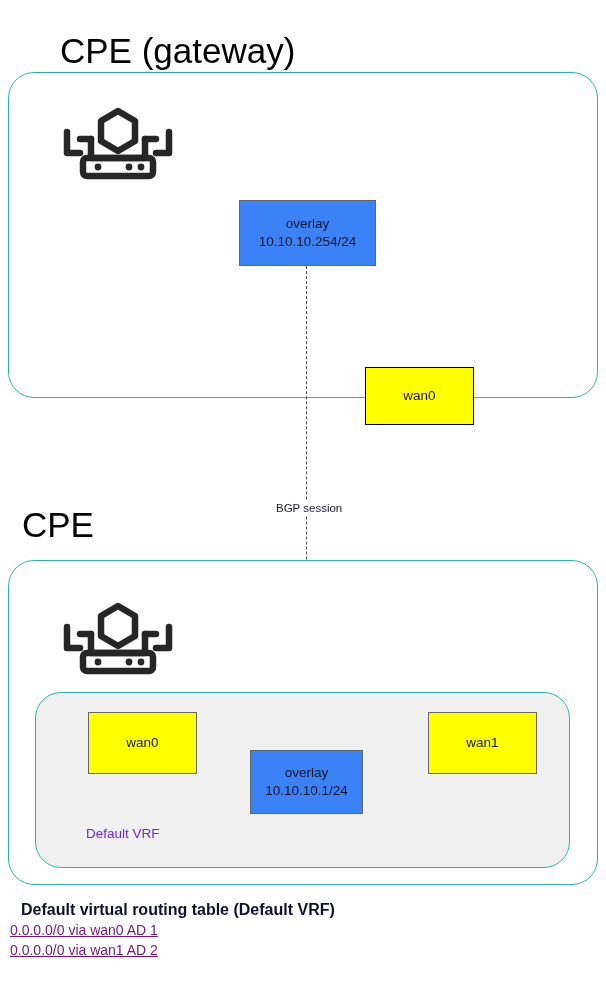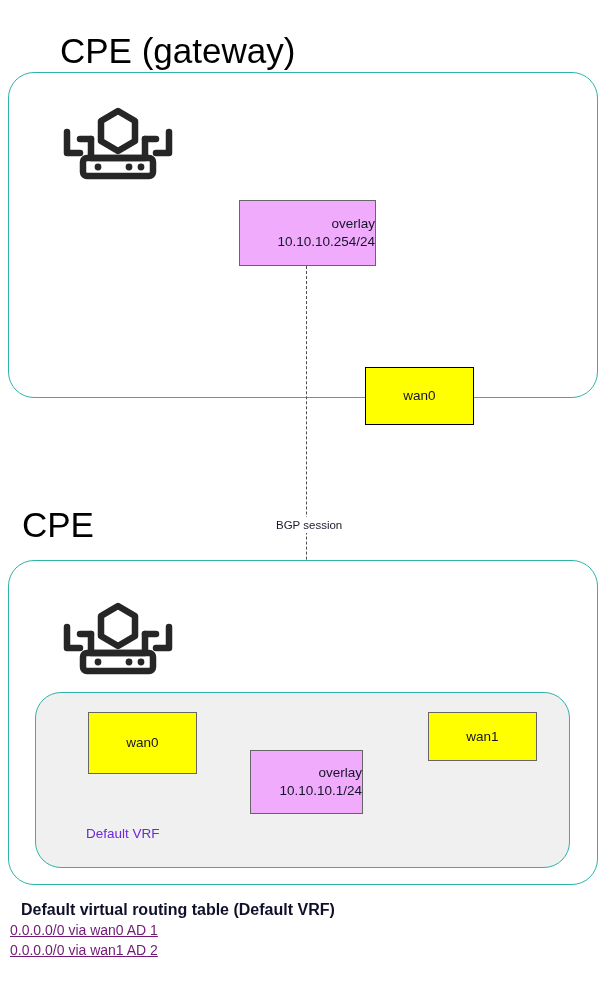--- a/index.html
+++ b/index.html
@@ -87,39 +87,38 @@
     flex-direction: column;
     align-items: center;
     justify-content: center;
     text-align: center;
     font-size: 13.5px;
     line-height: 18px;
     color: #141428;
     white-space: nowrap;
   }
   .node-overlay {
-    background: #f0abfc;
+    background: #3b82f6;
     border: 1.5px solid #666666;
-    align-items: flex-end;
   }
   .node-wan {
     background: #ffff00;
     border: 1.5px solid #666666;
   }
   .node-wan-dark {
     background: #ffff00;
     border: 1.6px solid #000000;
   }
 
   #gw-overlay { left: 239px; top: 200px; width: 137px; height: 66px; }
   #gw-wan0    { left: 365px; top: 367px; width: 109px; height: 58px; }
 
   #cpe-wan0    { left: 88px;  top: 712px; width: 109px; height: 62px; }
   #cpe-overlay { left: 250px; top: 750px; width: 113px; height: 64px; }
-  #cpe-wan1    { left: 428px; top: 712px; width: 109px; height: 49px; }
+  #cpe-wan1    { left: 428px; top: 712px; width: 109px; height: 62px; }
 
   .node-line { display: block; }
 
   
   #bgp-link {
     position: absolute;
     left: 306px;
     top: 266px;
     width: 0;
     height: 484px;
@@ -128,21 +127,20 @@
   #bgp-label {
     position: absolute;
     left: 273px;
     top: 500px;
     font-size: 11.5px;
     line-height: 14px;
     color: #1a1a2e;
     background: #ffffff;
     padding: 1px 3px;
     white-space: nowrap;
-    margin-top: 17px;
   }
 
   
   #routing-table {
     position: absolute;
     left: 10px;
     top: 900px;
     width: 430px;
   }
   #routing-table .rt-title {

